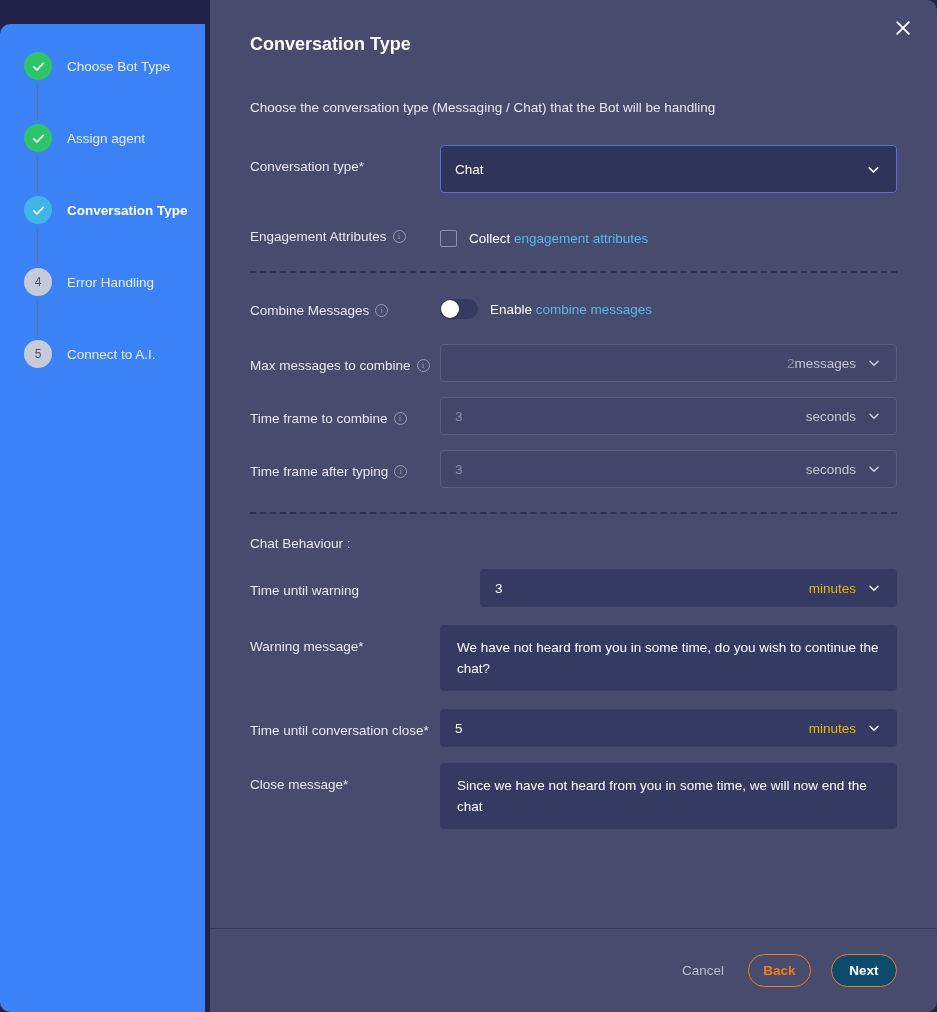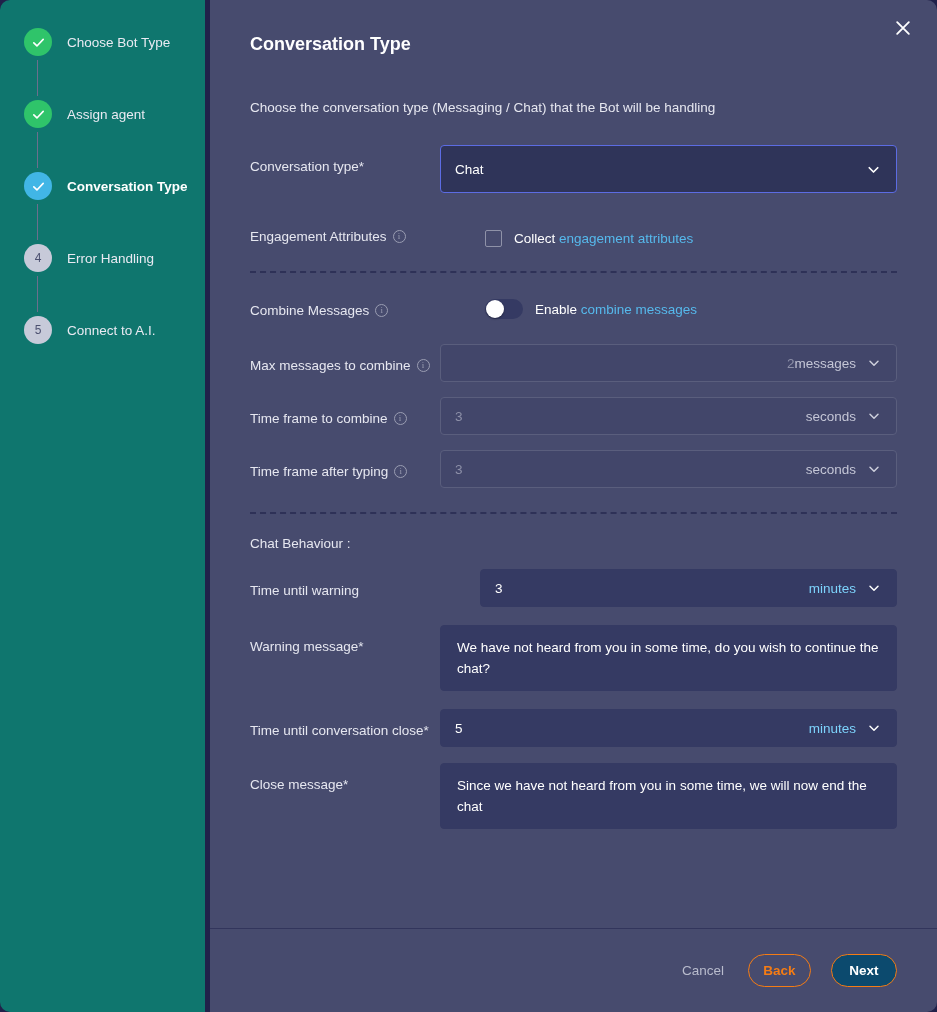--- a/index.html
+++ b/index.html
@@ -17,25 +17,26 @@
   #wizard {
     position: absolute;
     left: 0; top: 0;
     width: 937px; height: 1012px;
     display: flex;
   }
 
   
   #sidebar {
     width: 205px;
-    background: #0f766e;
+    background: #3b82f6;
     border-radius: 10px 0 0 10px;
     padding: 24px 0 0 0;
     flex: 0 0 205px;
     position: relative;
+    margin-top: 24px;
   }
 
   .step {
     display: flex;
     align-items: center;
     height: 36px;
     padding-left: 24px;
     position: relative;
   }
   .step + .step { margin-top: 36px; }
@@ -167,21 +168,21 @@
     height: 38px;
     border-radius: 4px;
     display: flex;
     align-items: center;
     padding: 0 14px;
     font-size: 13.5px;
   }
   .field .value { color: #ffffff; flex: 1 1 auto; }
   .field .value.placeholder { color: #8d90a8; }
   .field .unit {
-    color: #7dd3fc;
+    color: #eab308;
     margin-right: 10px;
     font-size: 13.5px;
   }
   .field .unit.dim { color: #c4c6d6; }
   .field .caret { display: flex; align-items: center; }
 
   .field.filled {
     background: #353a63;
     border: 1px solid #353a63;
   }
@@ -203,21 +204,21 @@
     border: 1px solid #353a63;
     border-radius: 4px;
     min-height: 62px;
     padding: 11px 16px;
     font-size: 13.5px;
     line-height: 21px;
     color: #ffffff;
   }
 
   
-  .inline-ctl { display: flex; align-items: center; padding-top: 4px; margin-left: 45px; }
+  .inline-ctl { display: flex; align-items: center; padding-top: 4px; }
   .checkbox {
     width: 17px; height: 17px;
     border: 1.5px solid #8f92a8;
     border-radius: 2px;
     background: transparent;
     flex: 0 0 17px;
     cursor: pointer;
   }
   .inline-text {
     margin-left: 12px;

